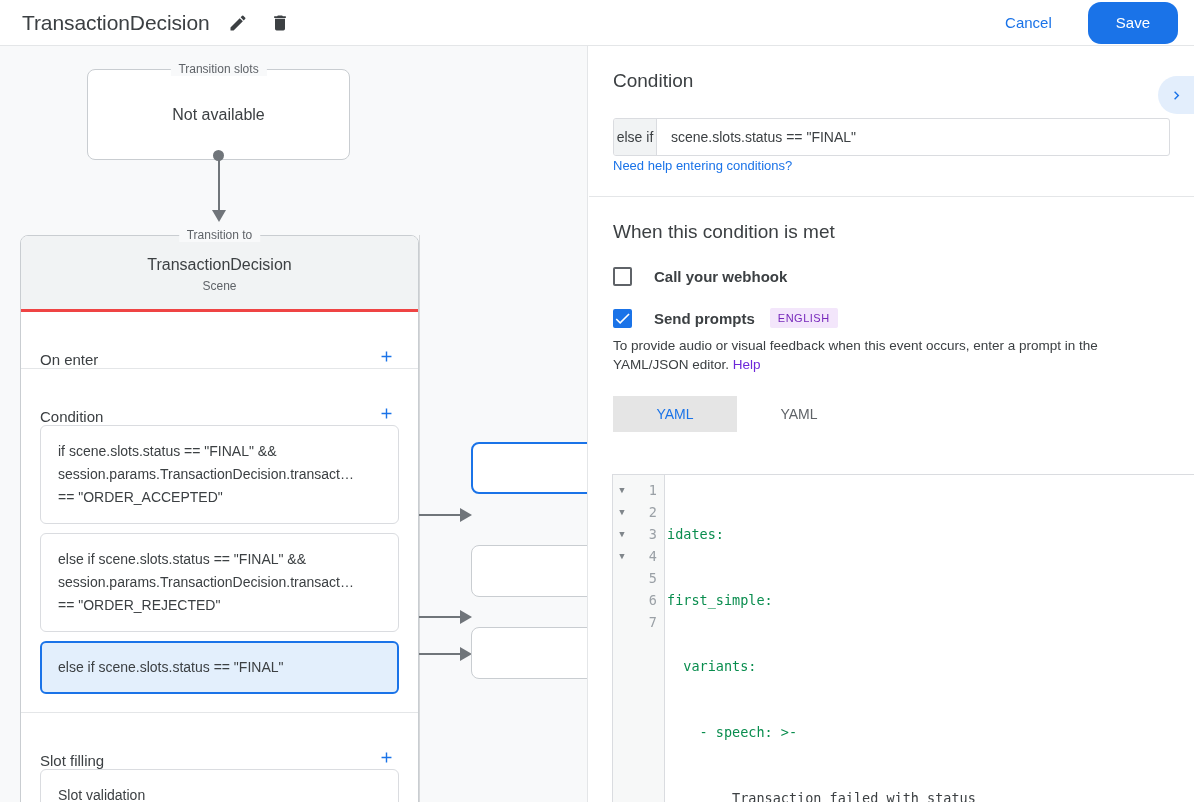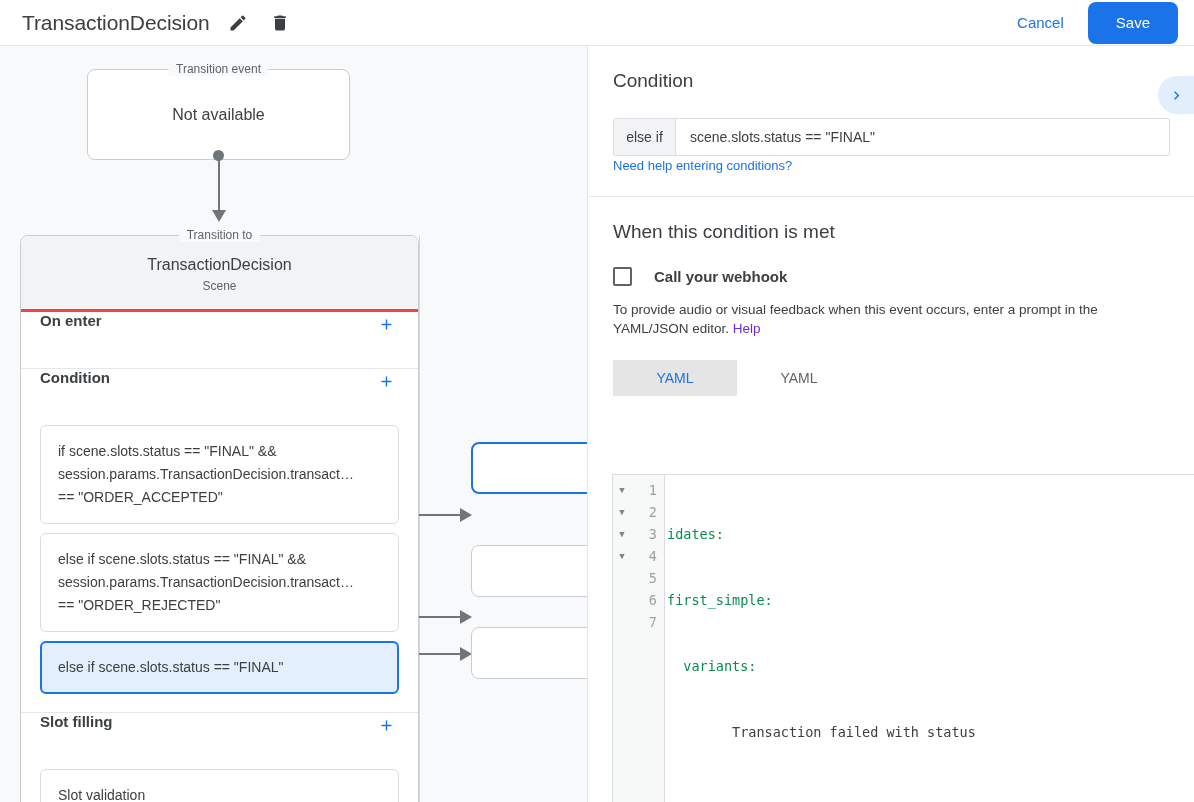--- a/index.html
+++ b/index.html
@@ -41,24 +41,24 @@
     background: none; border: none;
     padding: 8px 14px;
     cursor: pointer;
     font-family: inherit;
   }
   #save-button {
     font-size: 15px;
     color: #ffffff;
     background: #1a73e8;
     border: none;
-    border-radius: 8px;
+    border-radius: 13px;
     height: 42px;
     padding: 0 28px;
-    margin-left: 10px;
+    margin-left: 22px;
     margin-right: 16px;
     cursor: pointer;
     font-family: inherit;
   }
 
   
   #canvas {
     position: absolute;
     left: 0; top: 46px;
     width: 588px; height: 756px;
@@ -147,24 +147,23 @@
   }
   #scene-name { font-size: 16px; color: #3c4043; }
   #scene-subtitle { font-size: 12px; color: #5f6368; margin-top: 5px; }
 
   .section {
     border-bottom: 1px solid #e4e6e8;
     padding: 0 0 0 0;
   }
   .section:last-child { border-bottom: none; }
   .section-head {
-    display: flex; align-items: flex-start;
+    display: flex; align-items: flex-end;
     height: 56px;
     padding: 0 20px 0 19px;
-    font-weight: bold;
   }
   .section-title { font-size: 15px; color: #3c4043; flex: 1 1 auto; }
   .add-btn {
     width: 24px; height: 24px;
     display: flex; align-items: center; justify-content: center;
     cursor: pointer;
   }
   .section-body { padding: 0 19px 18px 19px; }
   .section-body.tight { padding-top: 0; }
 
@@ -265,21 +264,21 @@
     border: 1px solid #dadce0;
     border-radius: 3px;
     height: 38px;
     background: #ffffff;
     overflow: hidden;
   }
   #cond-prefix {
     background: #f1f3f4;
     border-right: 1px solid #dadce0;
     display: flex; align-items: center; justify-content: center;
-    width: 62px;
+    width: 43px;
     font-size: 14px;
     color: #3c4043;
     flex: 0 0 auto;
   }
   #cond-input {
     flex: 1 1 auto;
     border: none; outline: none;
     padding: 0 14px;
     font-size: 14px;
     color: #3c4043;
@@ -422,21 +421,21 @@
 
   <div id="topbar-spacer"></div>
 
   <button id="cancel-button">Cancel</button>
   <button id="save-button">Save</button>
 </div>
 
 <div id="canvas">
 
   <div id="transition-from-node" class="node-box">
-    <span class="node-legend">Transition event</span>
+    <span class="node-legend">Transition slots</span>
     <div class="node-body">Not available</div>
   </div>
 
   <div id="connector-dot"></div>
   <div id="connector-vertical"></div>
   <div id="connector-arrow"></div>
 
   <div class="edge-vrail" style="left:419px; top:189px; height:567px;"></div>
 
   <div class="edge-dot" style="left:394px; top:463px;"></div>
@@ -538,20 +537,29 @@
   </div>
 
   <div id="met-section">
     <h2 id="met-heading">When this condition is met</h2>
 
     <div class="check-row">
       <div class="checkbox"></div>
       <span class="check-label">Call your webhook</span>
     </div>
 
+    <div class="check-row" style="margin-bottom:16px;">
+      <div class="checkbox checked">
+        <svg width="19" height="19" viewBox="0 0 24 24" style="position:absolute;left:-2px;top:-2px;">
+          <path fill="#ffffff" d="M9 16.2 4.8 12l-1.4 1.4L9 19 21 7l-1.4-1.4z"></path>
+        </svg>
+      </div>
+      <span class="check-label">Send prompts</span>
+      <span id="lang-badge">ENGLISH</span>
+    </div>
 
     <p id="prompt-desc"><span>To provide audio or visual feedback when this event occurs, enter a prompt in the YAML/JSON editor.</span> <a>Help</a></p>
 
     <div id="editor-tabs">
       <button class="editor-tab active">YAML</button>
       <button class="editor-tab">YAML</button>
     </div>
   </div>
 
 </div>
@@ -584,17 +592,18 @@
       </div>
     <div class="gutter-row">
         <span class="fold-icon"></span>
         <span class="gutter-num">7</span>
       </div>
   </div>
   <div id="code-lines">
     <div class="code-row tok-key">idates:</div>
     <div class="code-row tok-key">first_simple:</div>
     <div class="code-row tok-key">  variants:</div>
+    <div class="code-row tok-key">    - speech: &gt;-</div>
     <div class="code-row tok-plain">        Transaction failed with status</div>
     
     
   </div>
 </div>
 
 </body></html>

